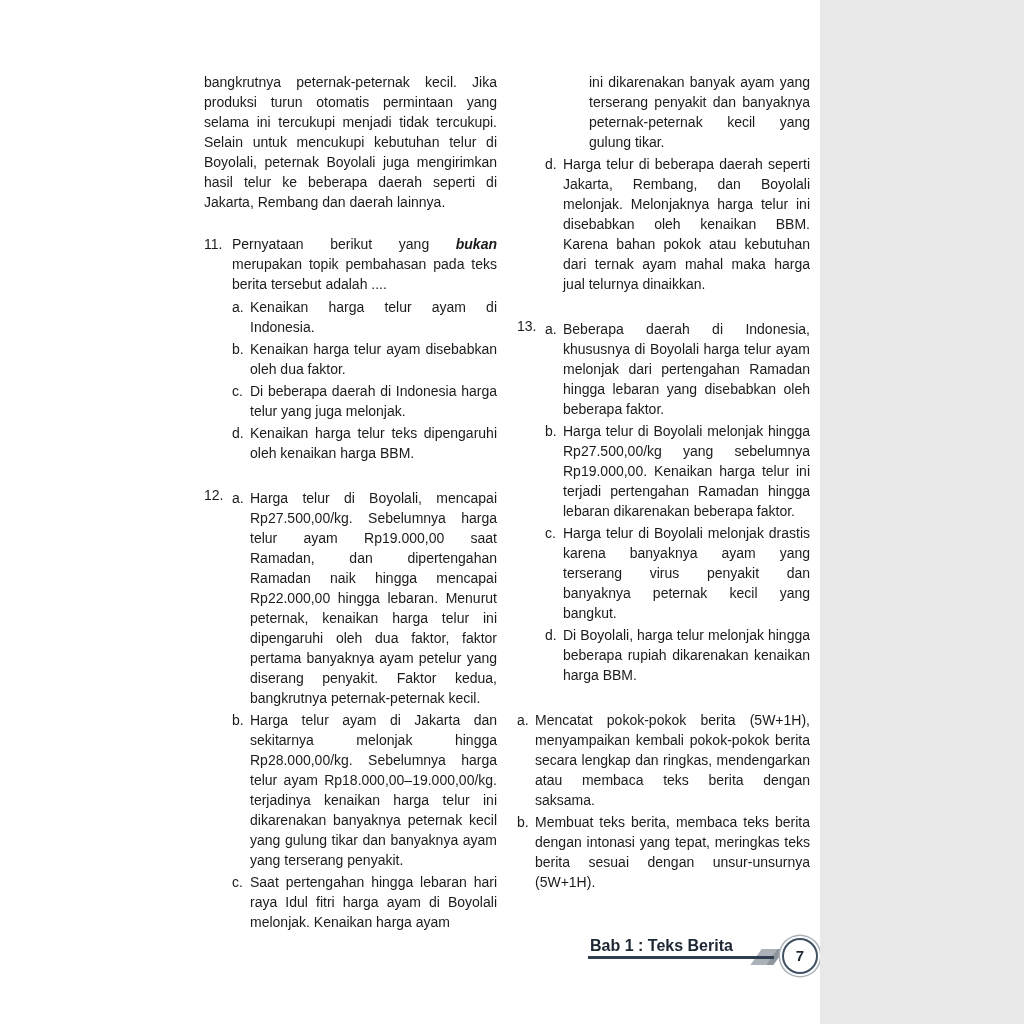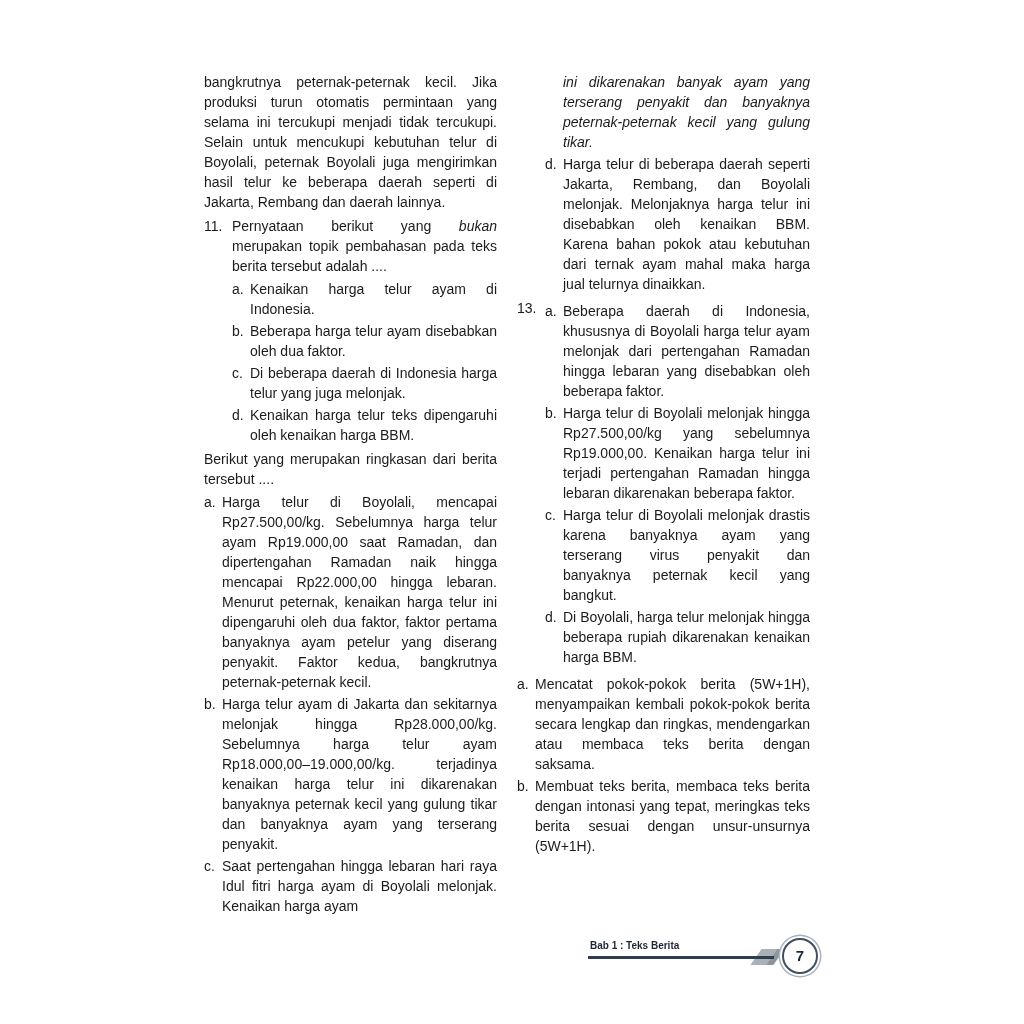--- a/index.html
+++ b/index.html
@@ -1,51 +1,51 @@
 <!DOCTYPE html>
 <html><head>
 <meta charset="utf-8">
 <style>
   html,body { margin:0; padding:0; background:#e8e8e8; }
   .page {
     position:relative;
-    width:1024px; height:1024px;
+    width:820px; height:1024px;
     background:#ffffff;
     font-family:"Liberation Sans", sans-serif;
     font-size:14px;
     line-height:20px;
     color:#1b1b1b;
     overflow:hidden;
   }
   .columns {
     position:absolute;
     left:204px; top:72px;
     width:606px;
     display:flex;
     gap:20px;
   }
   .col { width:293px; }
   .para { text-align:justify; }
-  .question { display:flex; margin-top:4px; }
+  .question { display:flex; margin-top:22px; }
   .qnum { width:28px; flex:none; }
   .qbody { flex:1; min-width:0; }
   .stem { text-align:justify; }
   .options { margin-top:3px; }
   .option { display:flex; margin-top:2px; }
   .olabel { width:18px; flex:none; }
   .otext { flex:1; min-width:0; text-align:justify; }
-  .cont { margin-left:46px; text-align:justify;font-style:italic; }
+  .cont { margin-left:72px; text-align:justify; }
   .hang-option { margin-left:28px; margin-top:2px; }
-  .em-bold { font-weight:normal; font-style:italic; }
+  .em-bold { font-weight:bold; font-style:italic; }
 
   
   .footer { position:absolute; left:588px; top:936px; width:240px; height:56px; }
   .footer-chapter {
     position:absolute; left:2px; top:0;
-    font-weight:bold; font-size:10px; color:#1c2733;
+    font-weight:bold; font-size:16px; color:#1c2733;
     white-space:nowrap;
   }
   .footer-line {
     position:absolute; left:0; top:20px;
     width:186px; height:2.5px;
     background:#2e3d4f;
   }
   .footer-notch {
     position:absolute; left:168px; top:13px;
     width:20px; height:16px;
@@ -82,37 +82,37 @@
         <div class="qnum">11.</div>
         <div class="qbody">
           <div class="stem"><span>Pernyataan berikut yang </span><span class="em-bold">bukan</span><span> merupakan topik pembahasan pada teks berita tersebut adalah ....</span></div>
           <div class="options">
             <div class="option">
               <div class="olabel">a.</div>
               <div class="otext">Kenaikan harga telur ayam di Indonesia.</div>
             </div>
             <div class="option">
               <div class="olabel">b.</div>
-              <div class="otext">Beberapa harga telur ayam disebabkan oleh dua faktor.</div>
+              <div class="otext">Kenaikan harga telur ayam disebabkan oleh dua faktor.</div>
             </div>
             <div class="option">
               <div class="olabel">c.</div>
               <div class="otext">Di beberapa daerah di Indonesia harga telur yang juga melonjak.</div>
             </div>
             <div class="option">
               <div class="olabel">d.</div>
               <div class="otext">Kenaikan harga telur teks dipengaruhi oleh kenaikan harga BBM.</div>
             </div>
           </div>
         </div>
       </div>
 
       <div class="question">
+        <div class="qnum">12.</div>
         <div class="qbody">
-          <div class="stem">Berikut yang merupakan ringkasan dari berita tersebut ....</div>
           <div class="options">
             <div class="option">
               <div class="olabel">a.</div>
               <div class="otext">Harga telur di Boyolali, mencapai Rp27.500,00/kg. Sebelumnya harga telur ayam Rp19.000,00 saat Ramadan, dan dipertengahan Ramadan naik hingga mencapai Rp22.000,00 hingga lebaran. Menurut peternak, kenaikan harga telur ini dipengaruhi oleh dua faktor, faktor pertama banyaknya ayam petelur yang diserang penyakit. Faktor kedua, bangkrutnya peternak-peternak kecil.</div>
             </div>
             <div class="option">
               <div class="olabel">b.</div>
               <div class="otext">Harga telur ayam di Jakarta dan sekitarnya melonjak hingga Rp28.000,00/kg. Sebelumnya harga telur ayam Rp18.000,00–19.000,00/kg. terjadinya kenaikan harga telur ini dikarenakan banyaknya peternak kecil yang gulung tikar dan banyaknya ayam yang terserang penyakit.</div>
             </div>
             <div class="option">

